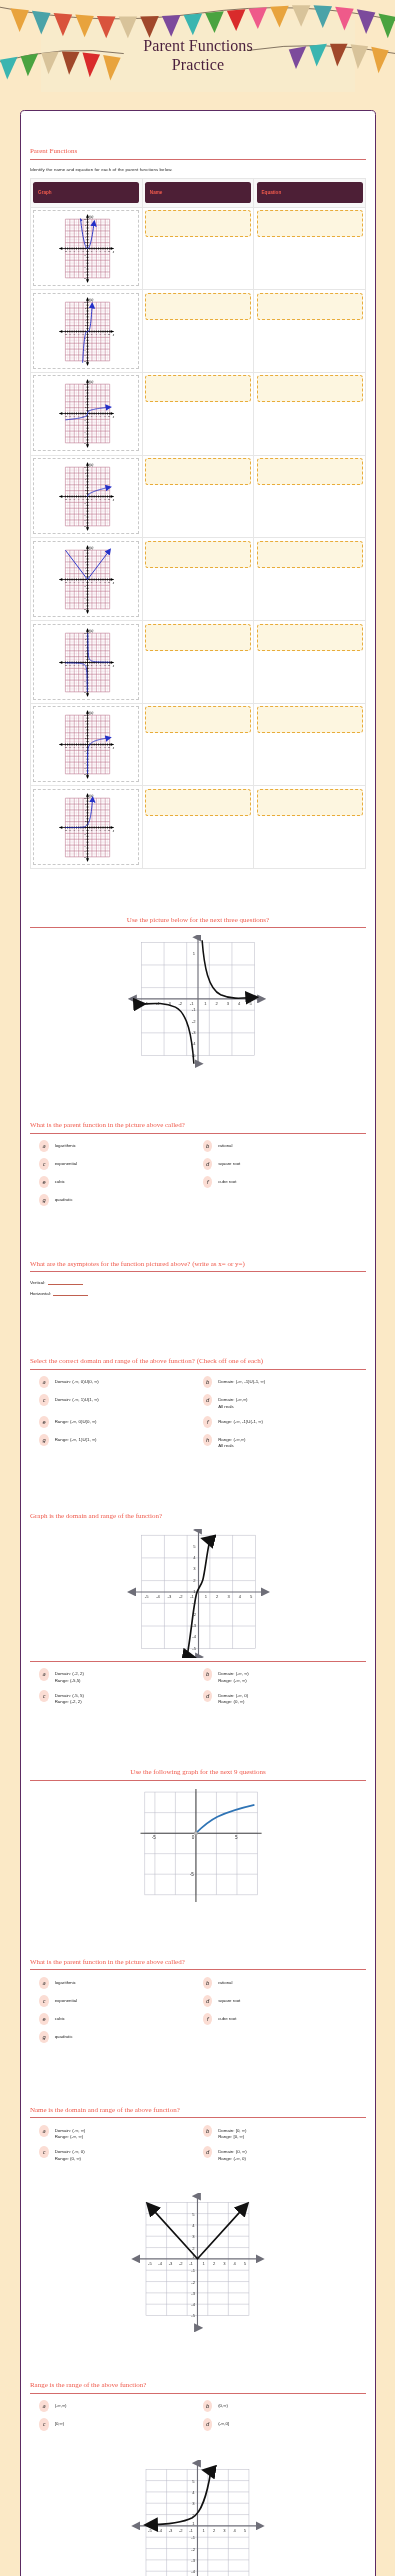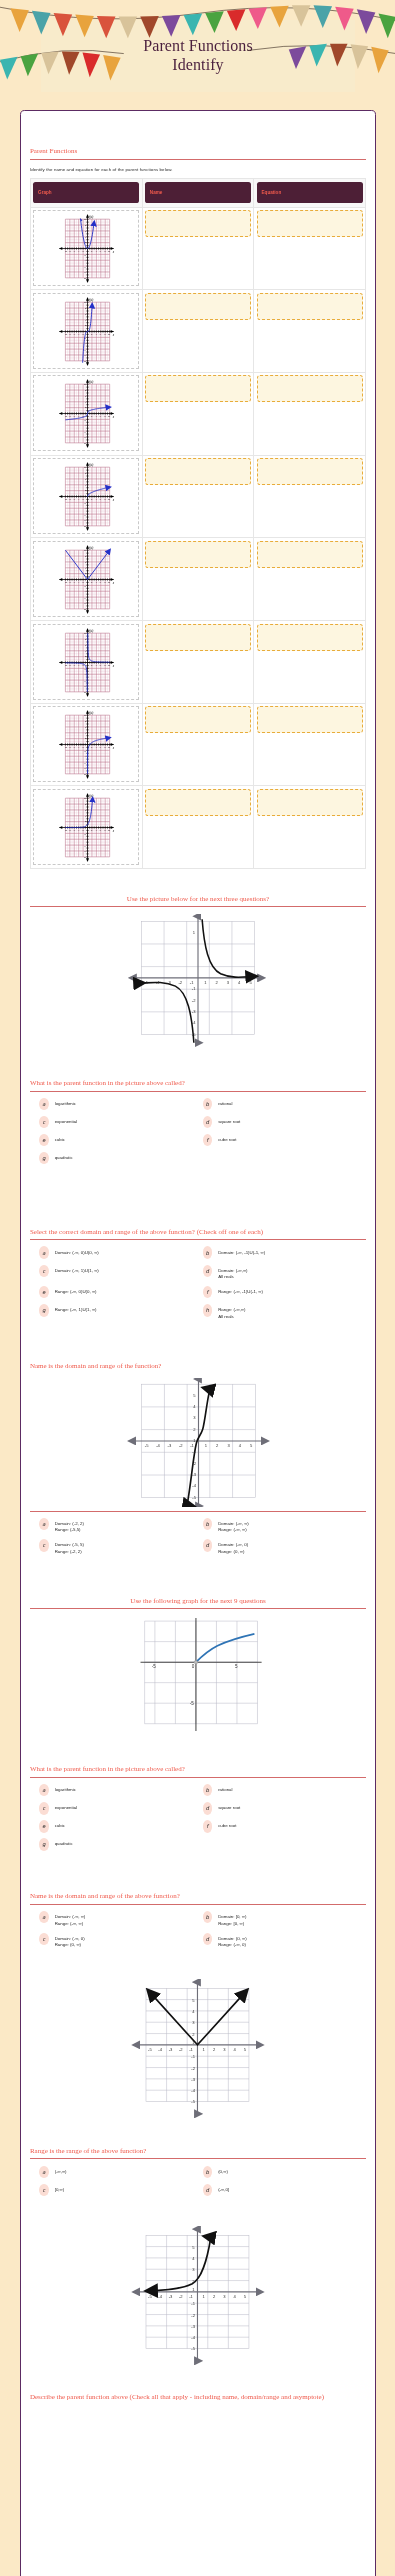--- a/index.html
+++ b/index.html
@@ -41,21 +41,21 @@
     background: #ffffff;
     border: 1px solid #5c2b63;
     border-radius: 4.6px;
     padding: 11.3px 9.3px 13.4px 9.3px;
     min-height: 3452px;
   }
 
   .spacer-top { height: 25px; }
 
   
-  .qblock { margin-top: 4px; }
+  .qblock { margin-top: 25px; }
   .qtitle {
     font-family: "Liberation Serif", serif;
     color: #ef5a4c;
     font-size: 7px;
     line-height: 1.28;
     padding-bottom: 2.6px;
   }
   .qrule { border-bottom: 0.5px solid #d36b6b; margin-bottom: 7.2px; }
   .qtitle-center { text-align: center; }
 
@@ -151,21 +151,21 @@
   .gap { height: 21.6px; }
   .gap-lg { height: 31px; }
 </style>
 </head>
 <body>
 
 <div class="banner">
   <div class="banner-inner">
     <div class="banner-title">
       <div>Parent Functions</div>
-      <div>Identify</div>
+      <div>Practice</div>
     </div>
   </div>
   <svg class="bunting" viewBox="0 0 768 120" preserveAspectRatio="none">
     <path d="M0 14 Q 190 52 384 26 Q 580 -2 768 40" stroke="#3a2b20" stroke-width="1.2" fill="none"></path>
     <g>
       <polygon points="20,16 56,20 38,62" fill="#e8a33d"></polygon>
       <polygon points="62,21 98,25 80,67" fill="#4aa3a8"></polygon>
       <polygon points="104,25 140,28 122,70" fill="#d9533c"></polygon>
       <polygon points="146,28 182,31 164,72" fill="#e8a33d"></polygon>
       <polygon points="188,31 224,32 206,74" fill="#d9533c"></polygon>
@@ -1657,20 +1657,34 @@
         </div>
         <div class="opt">
           <span class="opt-bullet">g</span>
           <span class="opt-label">quadratic</span>
         </div>
       </div>
   </div>
 
   <div class="gap"></div>
 
+  <div class="qblock">
+    <div class="qtitle">What are the asymptotes for the function pictured above? (write as x= or y=)</div>
+    <div class="qrule"></div>
+    <div>
+      <div class="blank-row">
+        <span class="blank-label">Vertical:</span>
+        <span class="blank-line"></span>
+      </div>
+      <div class="blank-row">
+        <span class="blank-label">Horizontal:</span>
+        <span class="blank-line"></span>
+      </div>
+    </div>
+  </div>
 
   <div class="gap-lg"></div>
 
   <div class="qblock">
     <div class="qtitle">Select the correct domain and range of the above function?  (Check off one of each)</div>
     <div class="qrule"></div>
     <div class="opts">
         <div class="opt">
           <span class="opt-bullet">a</span>
           <span class="opt-label">Domain: (-∞, 0)U(0, ∞)</span>
@@ -1704,21 +1718,21 @@
           <span class="opt-bullet">h</span>
           <span class="opt-label">Range: (-∞,∞)
 All reals</span>
         </div>
       </div>
   </div>
 
   <div class="gap-lg"></div>
 
   <div class="qblock">
-    <div class="qtitle">Name is the domain and range of the function?</div>
+    <div class="qtitle">Graph is the domain and range of the function?</div>
     <div class="fig">
       <svg width="155" height="129" viewBox="0 0 300 250">
         <g stroke="#b9b9c6" stroke-width="1" fill="none">
           <rect x="40" y="12" width="220" height="220"></rect>
           <path d="M84,12 V232 M128,12 V232 M172,12 V232 M216,12 V232"></path>
           <path d="M40,56 H260 M40,100 H260 M40,144 H260 M40,188 H260"></path>
         </g>
         <g stroke="#6e6e78" stroke-width="2.2" fill="none">
           <path d="M18,122 H282" marker-start="url(#al)" marker-end="url(#ar)"></path>
           <path d="M150,248 V2" marker-start="url(#ad)" marker-end="url(#au)"></path>

